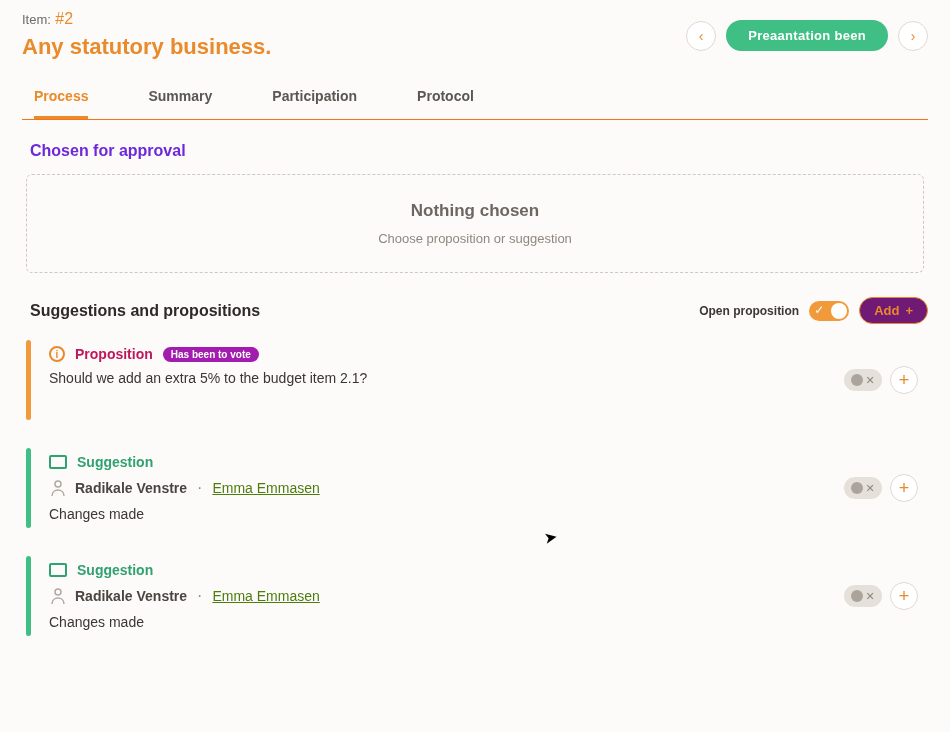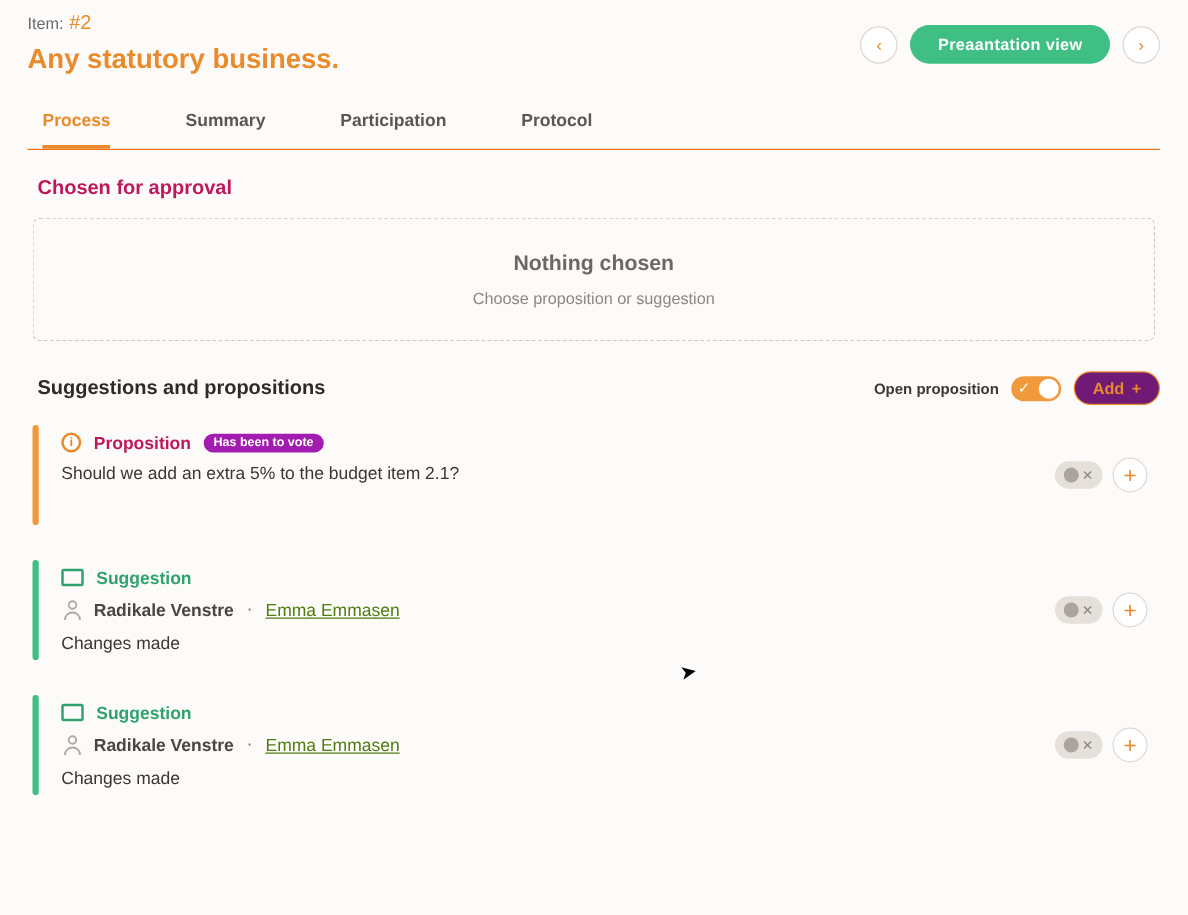--- a/index.html
+++ b/index.html
@@ -50,21 +50,21 @@
     margin-top:22px;
     padding:0 12px;
     border-bottom:1px solid #f97316;
   }
   .tab {
     font-size:14px; font-weight:700; color:#5a5652;
     padding:6px 0 12px 0; cursor:pointer;
   }
   .tab.active { color:#e98a2b; border-bottom:3px solid #e98a2b; }
   .section-title {
-    font-size:16px; font-weight:700; color:#be185d;
+    font-size:16px; font-weight:700; color:#6d28d9;
     margin:22px 0 14px 8px;
   }
   .approval-box {
     border:1px dashed #cfc8c1;
     border-radius:6px;
     padding:26px;
     text-align:center;
     margin:0 4px;
   }
   .approval-main { font-size:17px; font-weight:600; color:#6d6762; margin-bottom:10px; }
@@ -159,21 +159,21 @@
 <div class="header-row">
   <div>
     <span class="item-label">Item:</span>
     <span class="item-num">#2</span>
     <div class="title">Any statutory business.</div>
   </div>
   <div class="hdr-actions">
     <div class="circle-btn">
       <span>‹</span>
     </div>
-    <button class="present-btn">Preaantation view</button>
+    <button class="present-btn">Preaantation been</button>
     <div class="circle-btn">
       <span>›</span>
     </div>
   </div>
 </div>
 
 <div class="tabs">
   <div class="tab active">Process</div>
   <div class="tab">Summary</div>
   <div class="tab">Participation</div>

